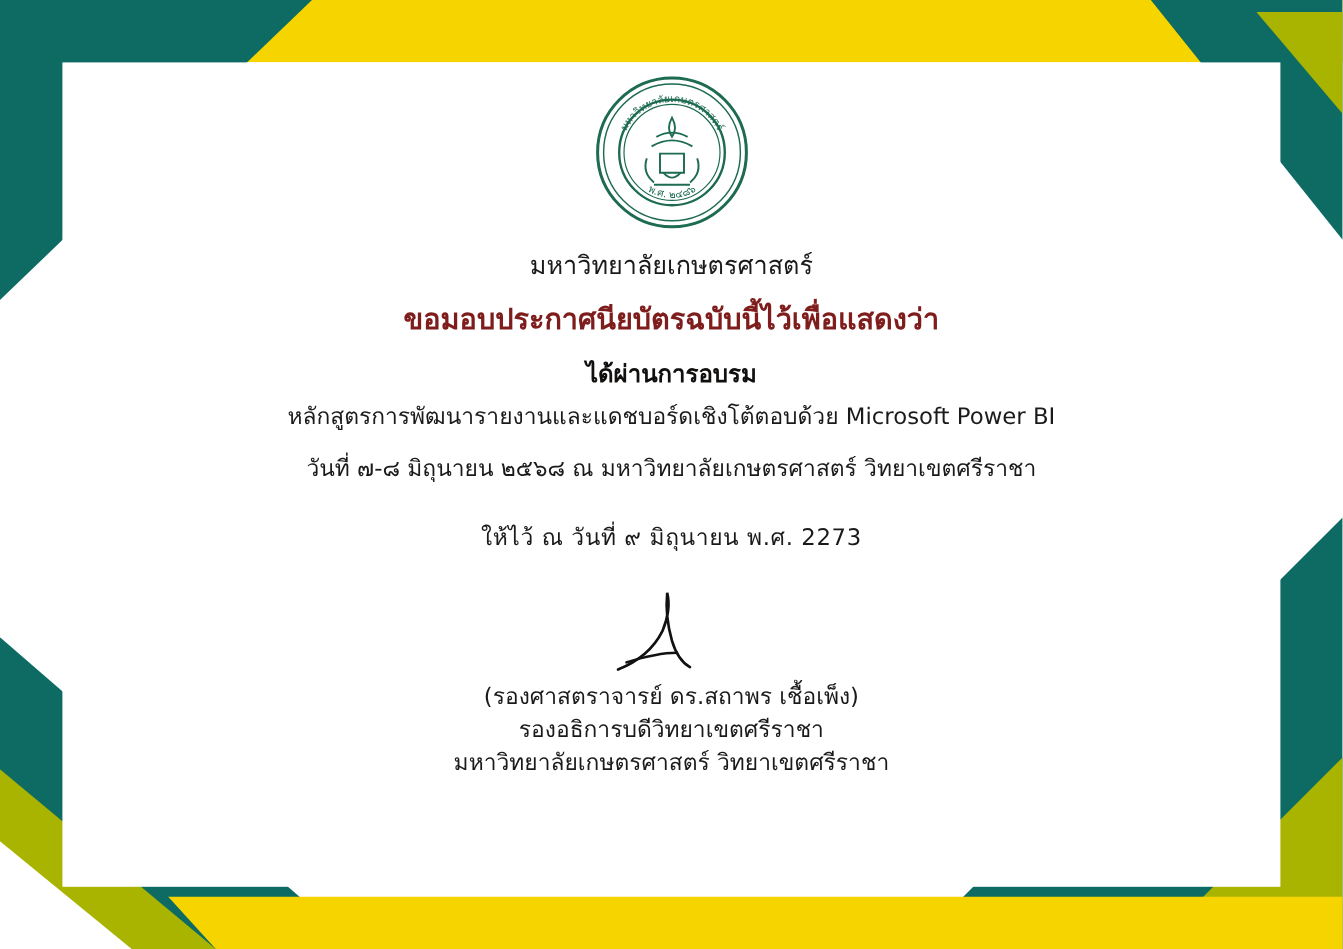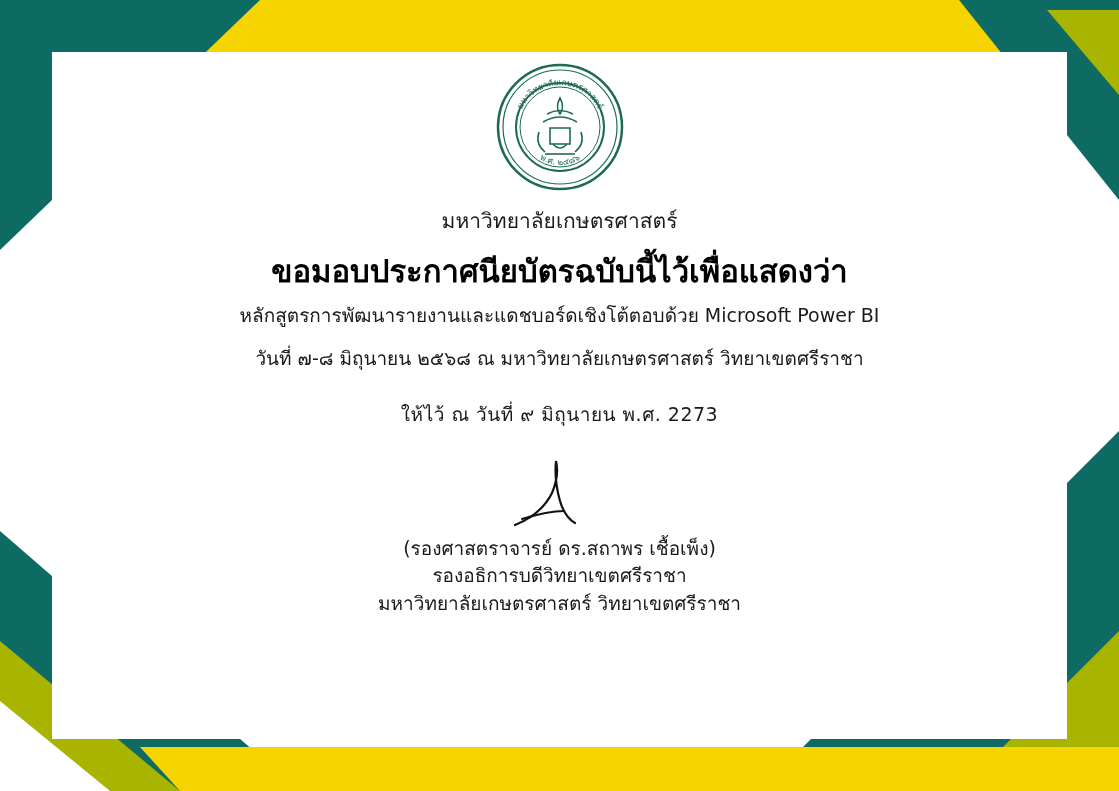--- a/index.html
+++ b/index.html
@@ -125,23 +125,23 @@
 
   .org-name {
     margin-top: 16px;
     font-size: 21px;
     color: #1a1a1a;
     line-height: 1.3;
   }
 
   .headline {
     margin-top: 16px;
-    font-size: 31px;
+    font-size: 24px;
     font-weight: bold;
-    color: #000000;
+    color: #7f1d1d;
     line-height: 1.3;
   }
 
   .recipient {
     margin-top: 16px;
     font-size: 26px;
     font-weight: bold;
     color: #1a8a6e;
     line-height: 1.3;
   }
@@ -249,20 +249,21 @@
           <textPath href="#arcTop" startOffset="50%" text-anchor="middle">มหาวิทยาลัยเกษตรศาสตร์</textPath>
         </text>
         <text font-size="8.5" fill="#1c6b52" font-family="DejaVu Sans, sans-serif">
           <textPath href="#arcBot" startOffset="50%" text-anchor="middle">พ.ศ. ๒๔๘๖</textPath>
         </text>
       </svg>
     </div>
 
     <div class="org-name">มหาวิทยาลัยเกษตรศาสตร์</div>
     <div class="headline">ขอมอบประกาศนียบัตรฉบับนี้ไว้เพื่อแสดงว่า</div>
+    <div class="subline">ได้ผ่านการอบรม</div>
     <div class="course">หลักสูตรการพัฒนารายงานและแดชบอร์ดเชิงโต้ตอบด้วย Microsoft Power BI</div>
     <div class="when-where">วันที่ ๗-๘ มิถุนายน ๒๕๖๘ ณ มหาวิทยาลัยเกษตรศาสตร์ วิทยาเขตศรีราชา</div>
     <div class="issued">ให้ไว้ ณ วันที่ ๙ มิถุนายน พ.ศ. 2273</div>
 
     <div class="signature">
       <svg viewBox="0 0 200 80" width="200" height="80" aria-hidden="true">
         <path d="M55 72 C 70 66, 84 56, 92 40 C 97 28, 98 16, 96 8 C 95 18, 96 34, 100 48 C 103 58, 108 66, 115 70" fill="none" stroke="#111111" stroke-width="2.2" stroke-linecap="round"></path>
         <path d="M62 66 C 75 62, 90 58, 104 58" fill="none" stroke="#111111" stroke-width="2" stroke-linecap="round"></path>
       </svg>
     </div>

